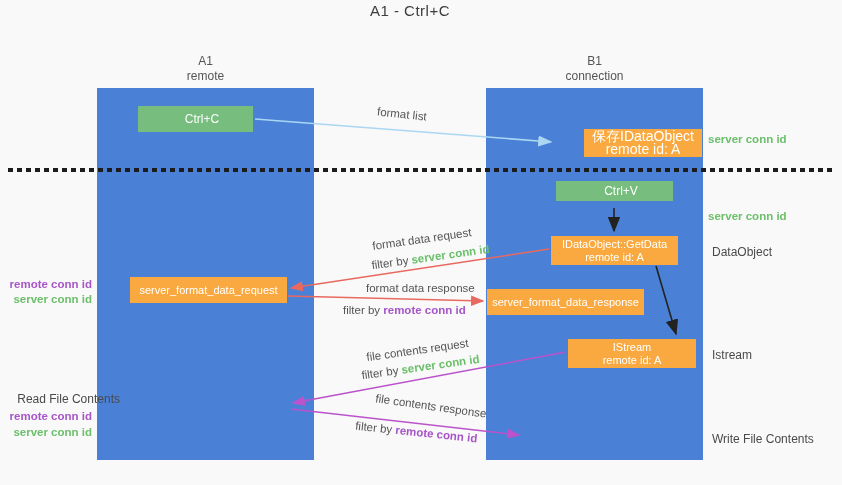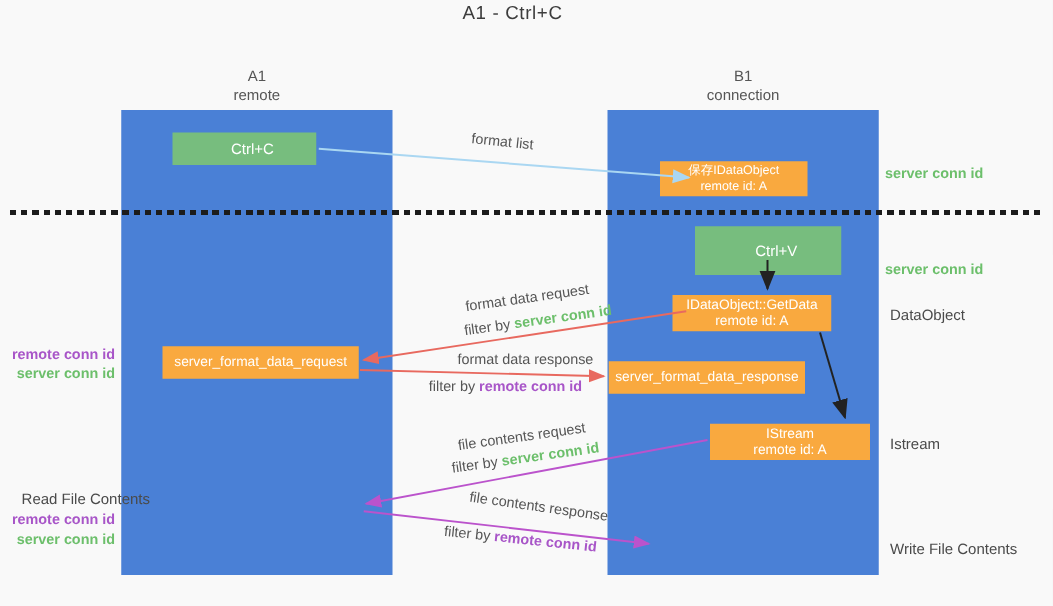--- a/index.html
+++ b/index.html
@@ -43,29 +43,29 @@
   </div>
 
   <div class="abs lifeline" style="left:97px;"></div>
   <div class="abs lifeline" style="left:486px;"></div>
 
   <div class="abs dotted"></div>
 
   <div class="abs box green" style="left:138px; top:106px; width:115px; height:26px;">
     <span>Ctrl+C</span>
   </div>
-  <div class="abs box green" style="left:556px; top:181px; width:117px; height:39px;">
+  <div class="abs box green" style="left:556px; top:181px; width:117px; height:20px;">
     <span>Ctrl+V</span>
   </div>
 
-  <div class="abs box orange" style="left:528px; top:129px; width:118px; height:28px; font-size:10px;">
+  <div class="abs box orange" style="left:584px; top:129px; width:118px; height:28px; font-size:14px;">
     <span>保存IDataObject</span>
     <span>remote id: A</span>
   </div>
-  <div class="abs box orange" style="left:538px; top:236px; width:127px; height:29px;">
+  <div class="abs box orange" style="left:551px; top:236px; width:127px; height:29px;">
     <span>IDataObject::GetData</span>
     <span>remote id: A</span>
   </div>
   <div class="abs box orange" style="left:568px; top:339px; width:128px; height:29px;">
     <span>IStream</span>
     <span>remote id: A</span>
   </div>
   <div class="abs box orange" style="left:130px; top:277px; width:157px; height:26px;">
     <span>server_format_data_request</span>
   </div>

